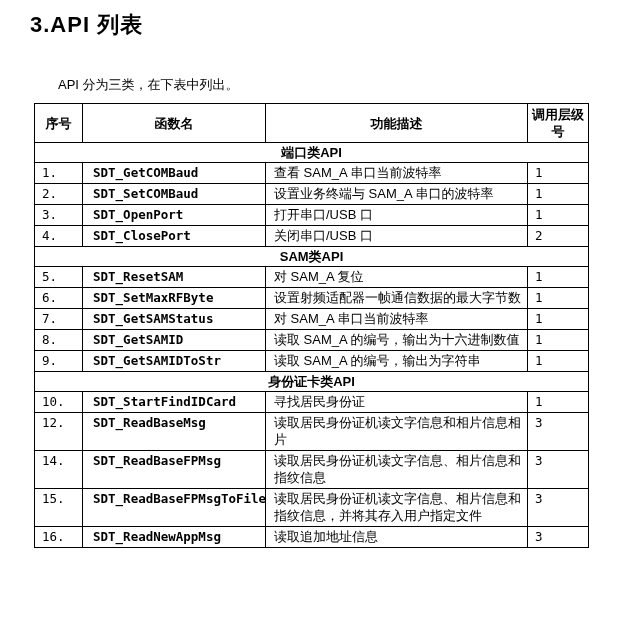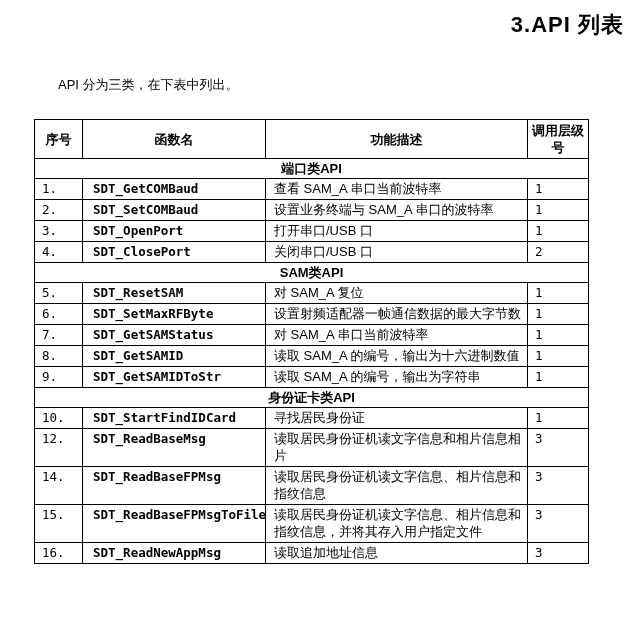--- a/index.html
+++ b/index.html
@@ -9,28 +9,27 @@
     color: #000000;
     font-family: "Liberation Sans", "DejaVu Sans", sans-serif;
     overflow: hidden;
   }
   .page { width: 624px; height: 622px; background: #fff; }
   .doc-title {
     margin: 10px 0 0 30px;
     font-size: 22px;
     font-weight: bold;
     letter-spacing: 1px;
-    text-align: right;
   }
   .intro {
     margin: 36px 0 0 58px;
     font-size: 13px;
   }
   table.api-table {
-    margin: 25px 0 0 34px;
+    margin: 9px 0 0 34px;
     border-collapse: collapse;
     table-layout: fixed;
     width: 554px;
     font-size: 13px;
   }
   .api-table col.c-no    { width: 48px; }
   .api-table col.c-name  { width: 183px; }
   .api-table col.c-desc  { width: 262px; }
   .api-table col.c-level { width: 61px; }
   .api-table th, .api-table td {

